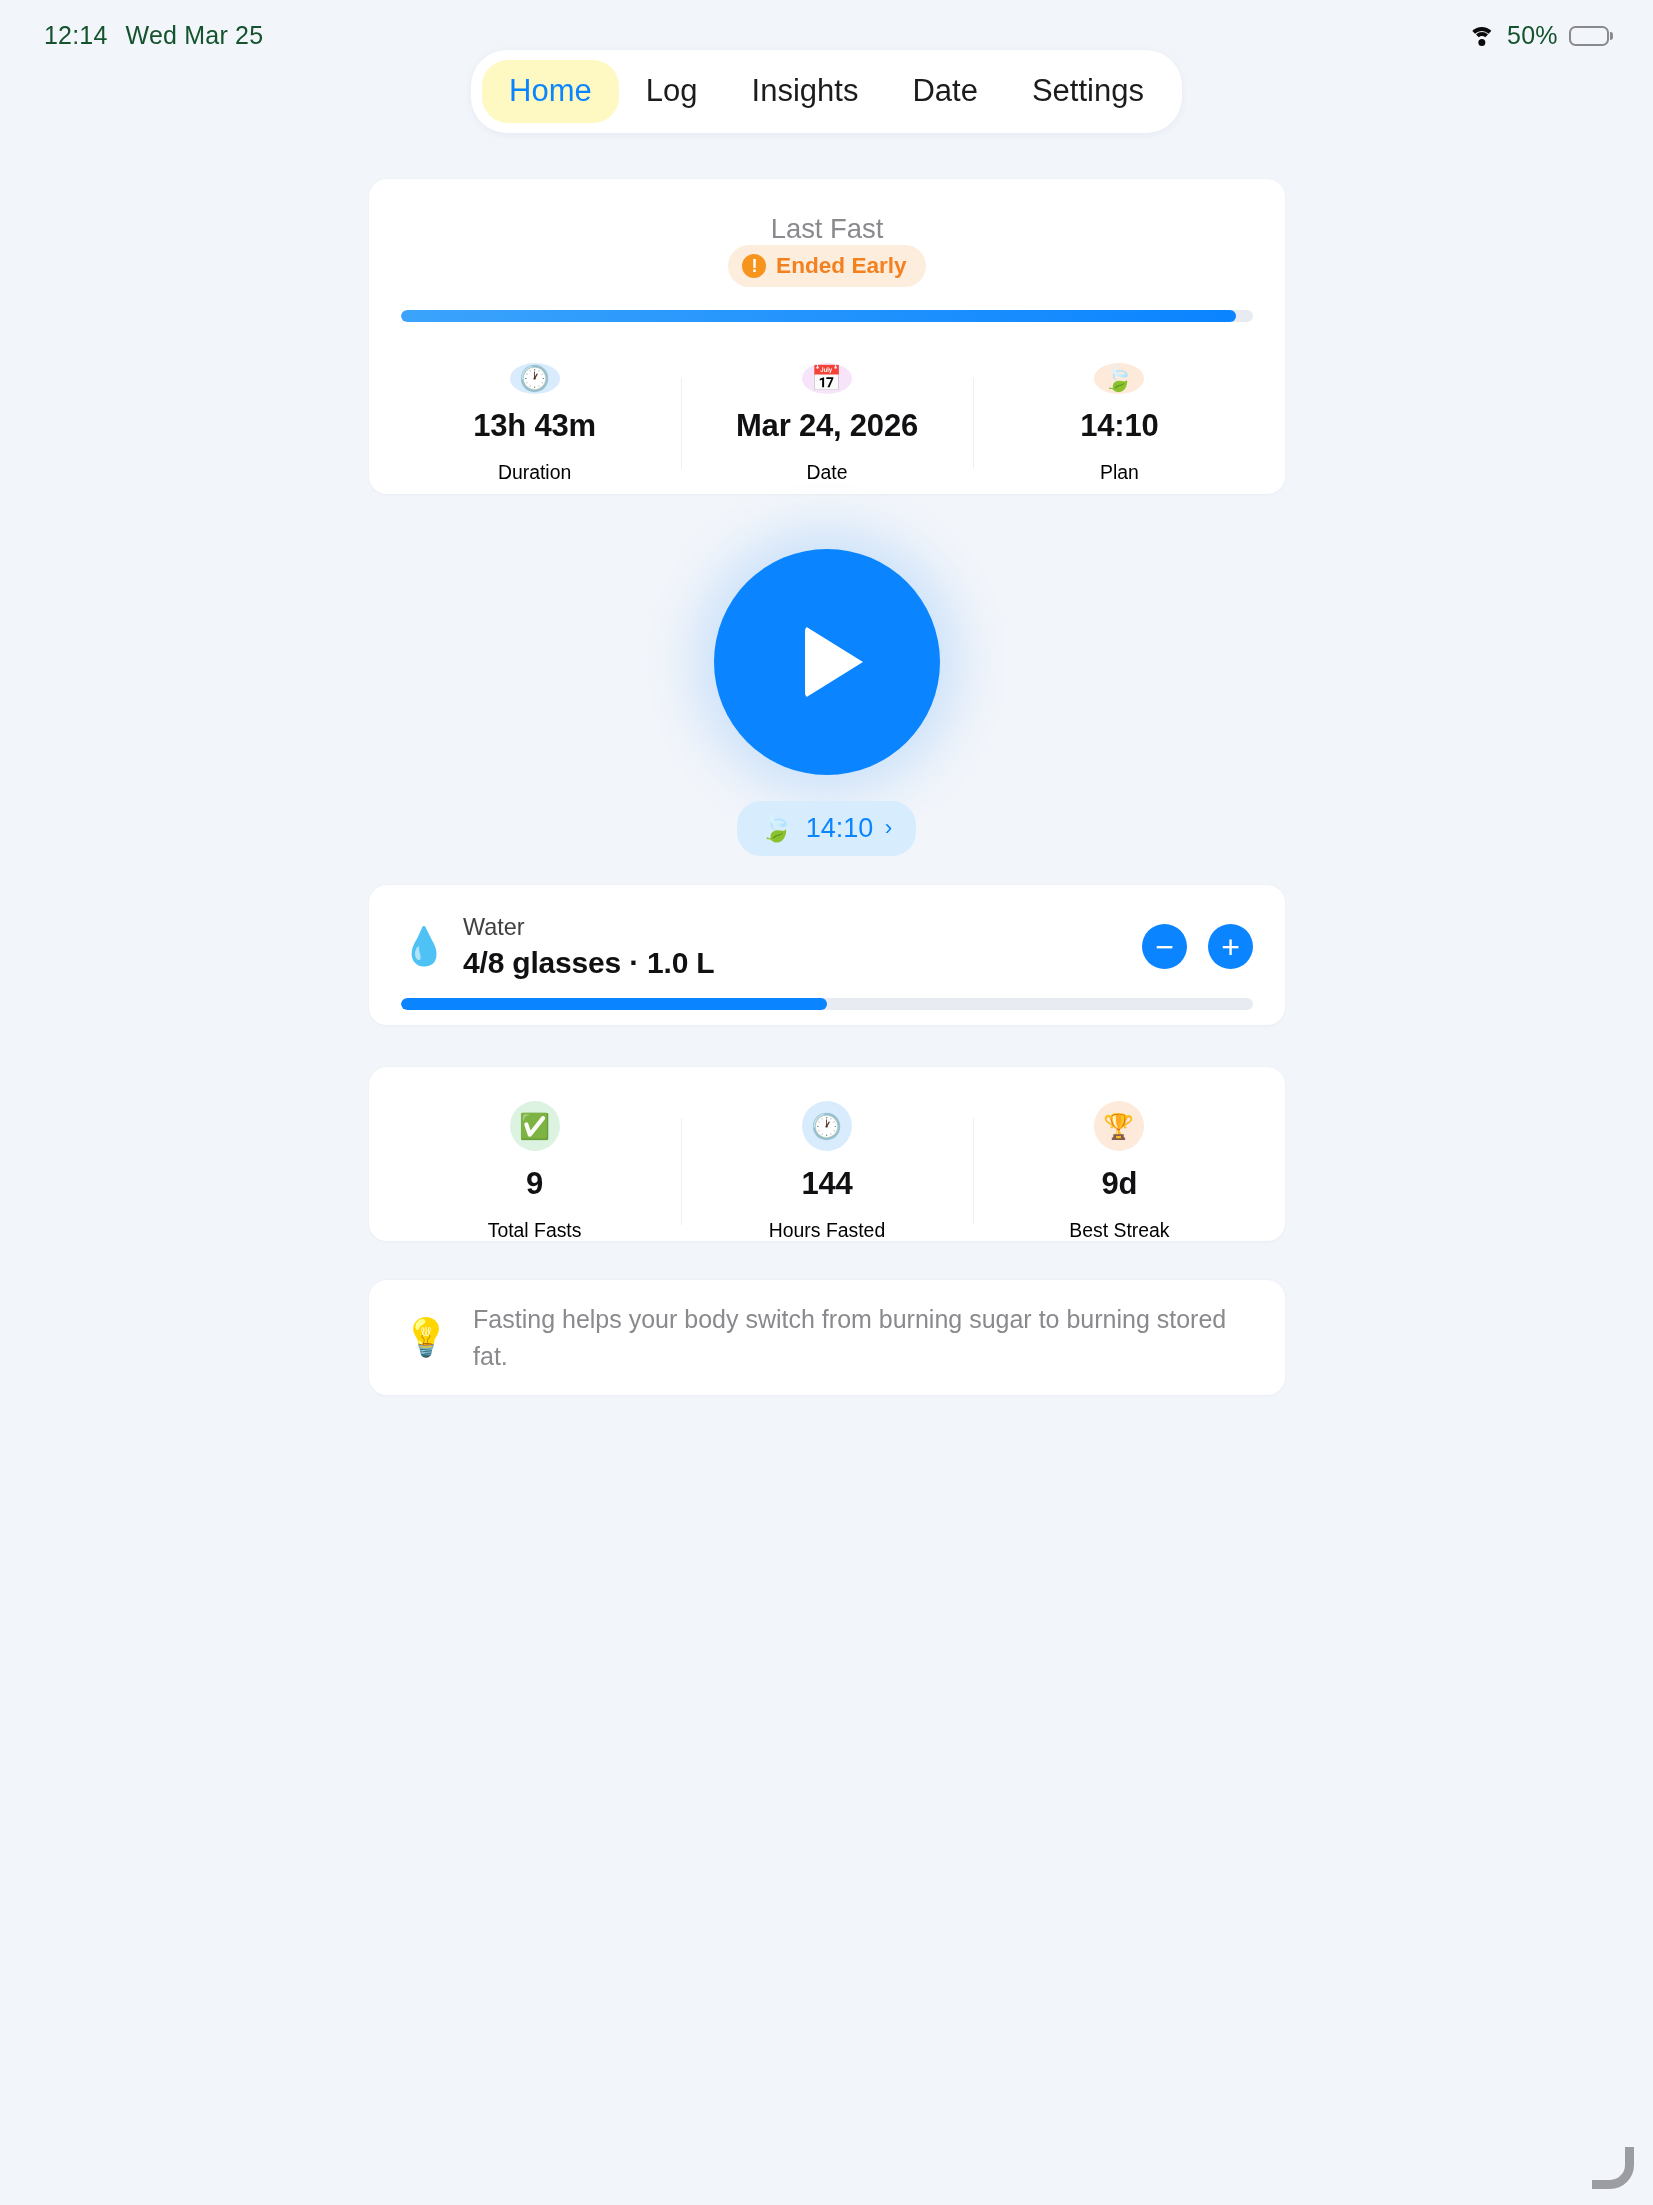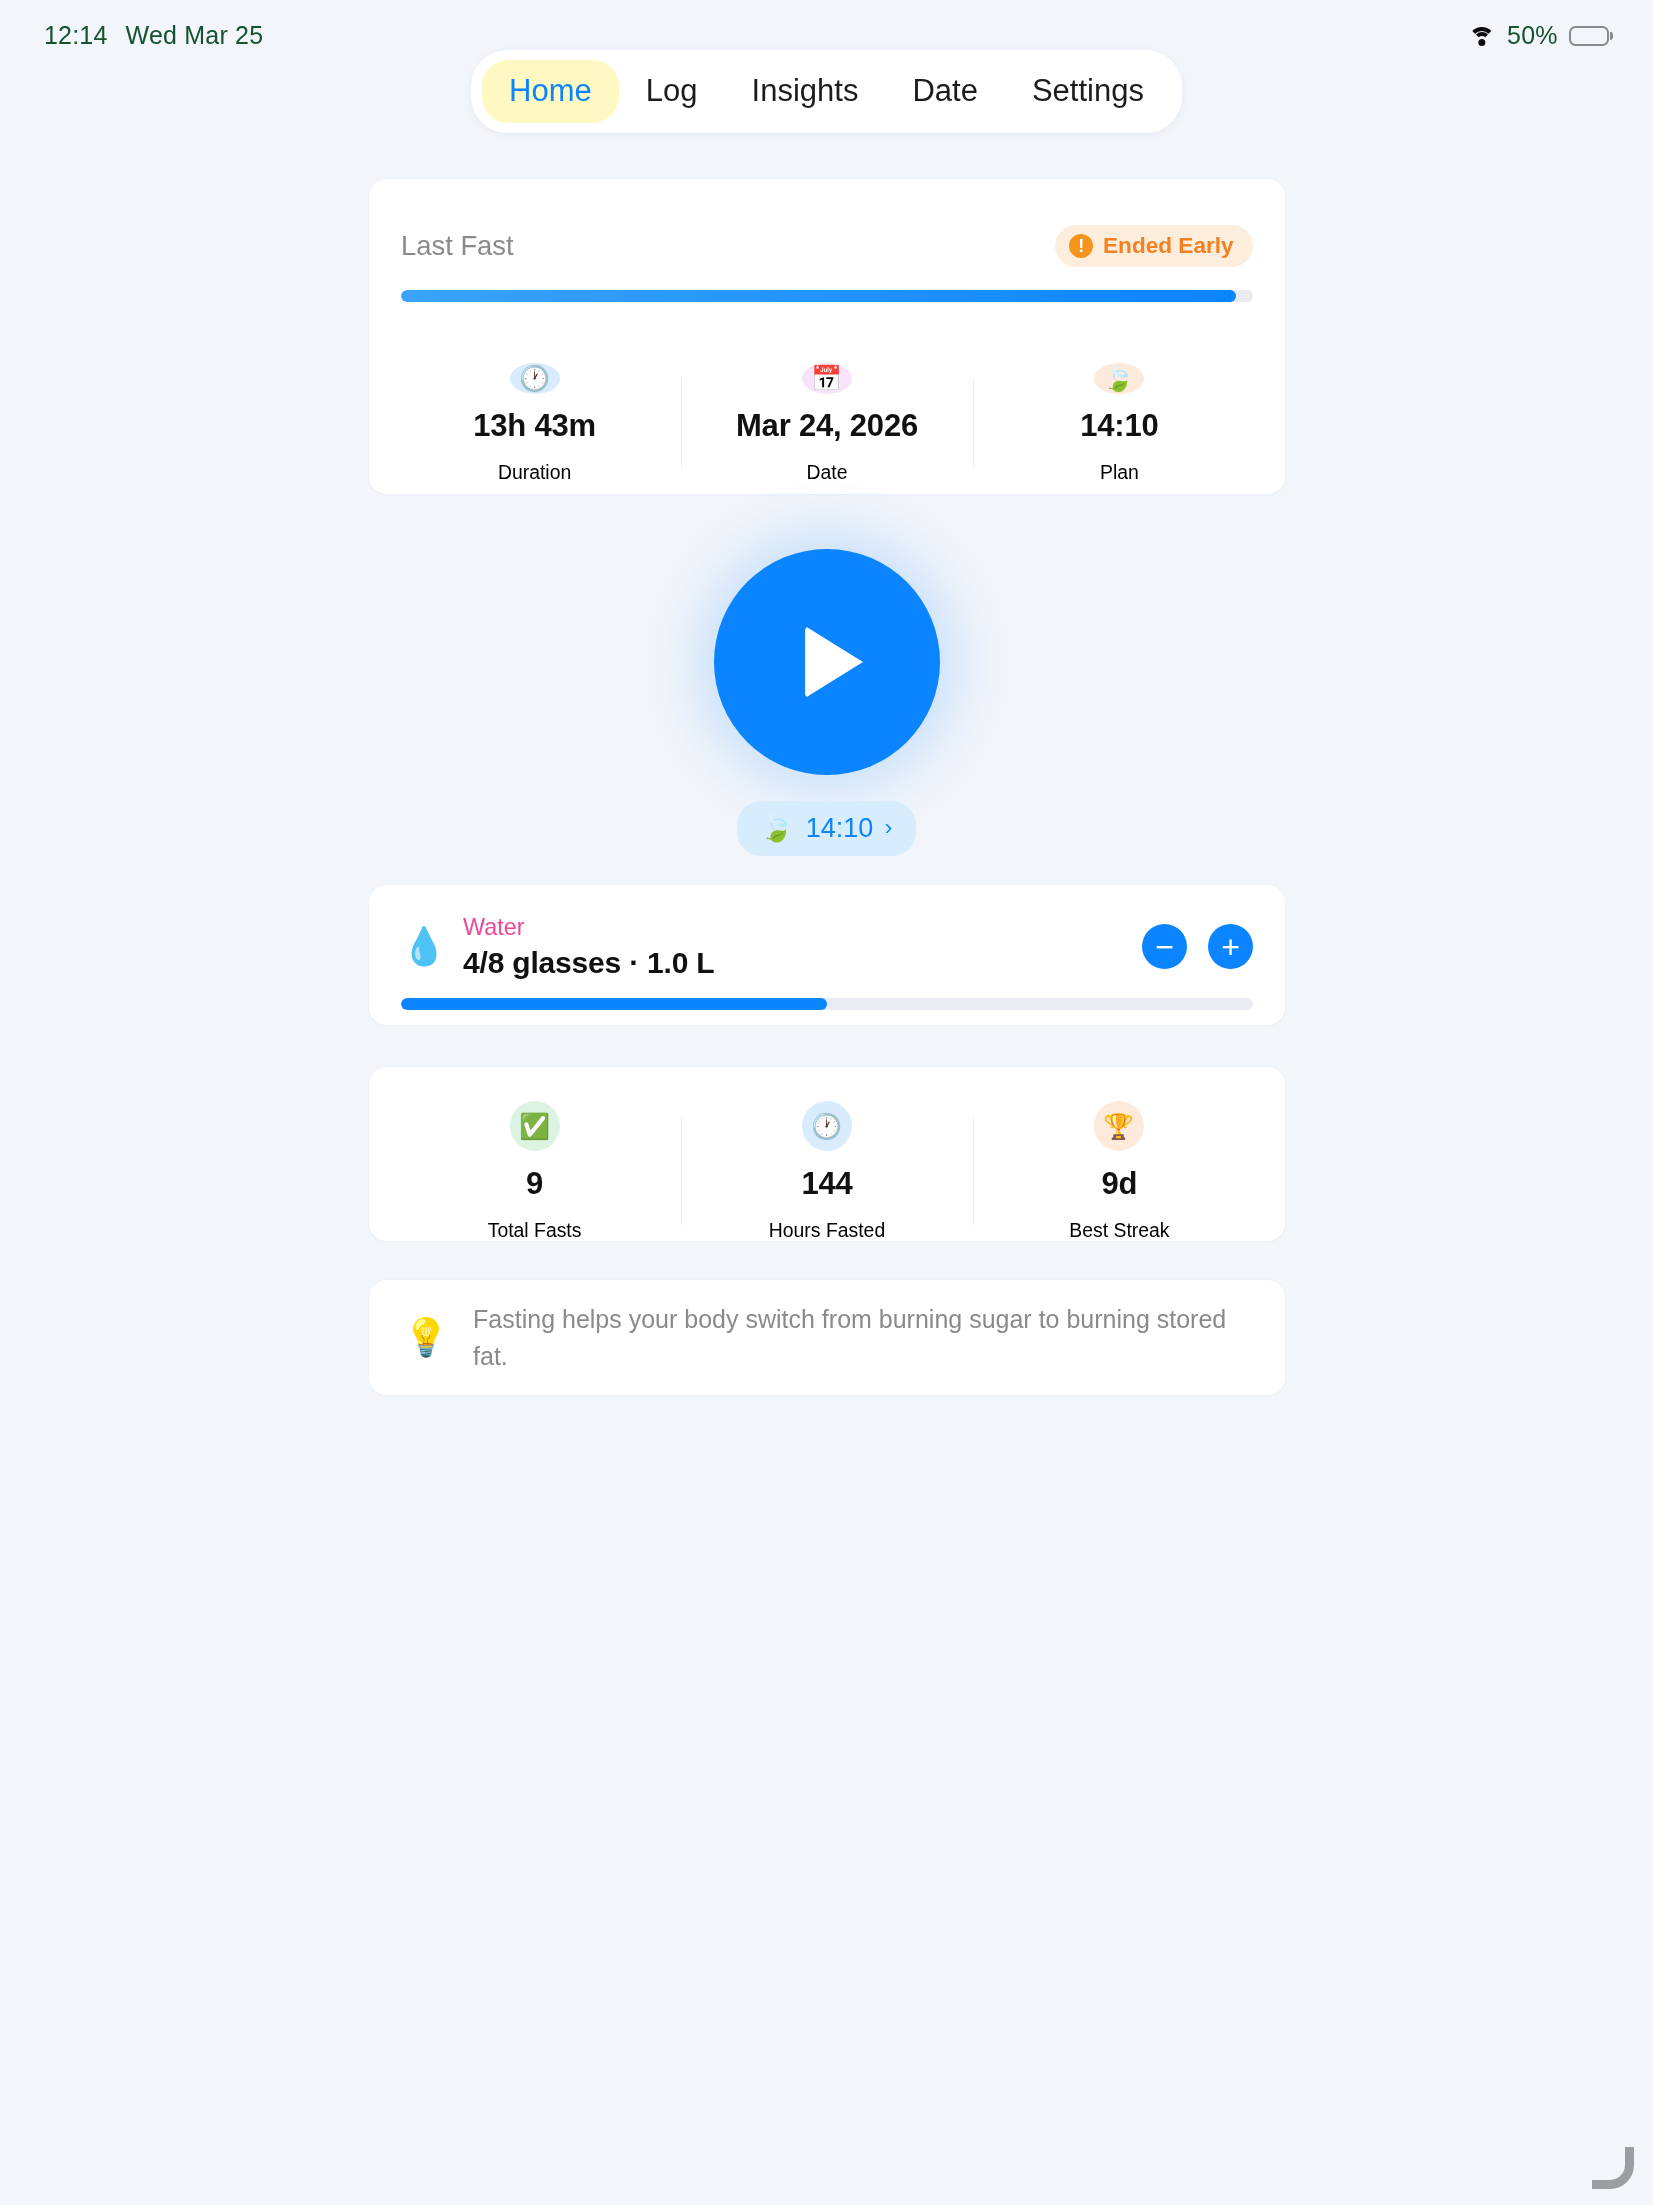--- a/index.html
+++ b/index.html
@@ -67,21 +67,22 @@
   .card {
     position:absolute; left:369px; width:916px;
     background:#ffffff; border-radius:18px;
     box-shadow:0 0.8px 3.2px rgba(30,50,90,0.04);
   }
 
   
   #last-fast-card { top:179px; height:315px; }
   .lf-head {
     display:flex; align-items:center; justify-content:space-between;
-    padding:46px 32px 0 32px;
+    padding:34px 32px 0 32px;
+    flex-direction:column;
   }
   .lf-title { font-size:27.4px; color:#8a8a8e; font-weight:400; }
   .badge {
     display:flex; align-items:center; gap:9.7px;
     background:#fdeddd; color:#f4811f; border-radius:21px;
     padding:8px 19.4px 8px 14.5px; font-size:22.6px; font-weight:700;
   }
   .badge-dot {
     width:24px; height:24px; border-radius:50%; background:#f7941e;
     color:#fff; font-size:18px; font-weight:700; line-height:24px;
@@ -140,21 +141,21 @@
     background:#d7edfd; color:#0a84ff; border-radius:24px;
     padding:11.3px 24px; font-size:27px; font-weight:500; cursor:pointer;
   }
   .plan-chip .chev { font-size:22.6px; font-weight:400; }
 
   
   #water-card { top:885px; height:140px; }
   .water-row { display:flex; align-items:center; padding:29px 32px 0 32px; }
   .drop { font-size:37px; color:#0a84ff; line-height:1; margin-right:16px; }
   .water-texts { display:flex; flex-direction:column; }
-  .water-lbl { font-size:23.4px; color:#ec4899; }
+  .water-lbl { font-size:23.4px; color:#404040; }
   .water-val { font-size:30px; color:#111114; font-weight:700; margin-top:4.8px; letter-spacing:-0.2px; }
   .water-btns { margin-left:auto; display:flex; align-items:center; gap:21px; }
   .rnd-btn {
     width:45px; height:45px; border-radius:50%; background:#0a84ff;
     color:#fff; display:flex; align-items:center; justify-content:center;
     font-size:32px; font-weight:400; line-height:0; cursor:pointer;
   }
   .water-bar { padding:18px 32px 0 32px; }
   .water-bar .track { height:12px; }
   .water-bar .fill { background:#0a84ff; }

